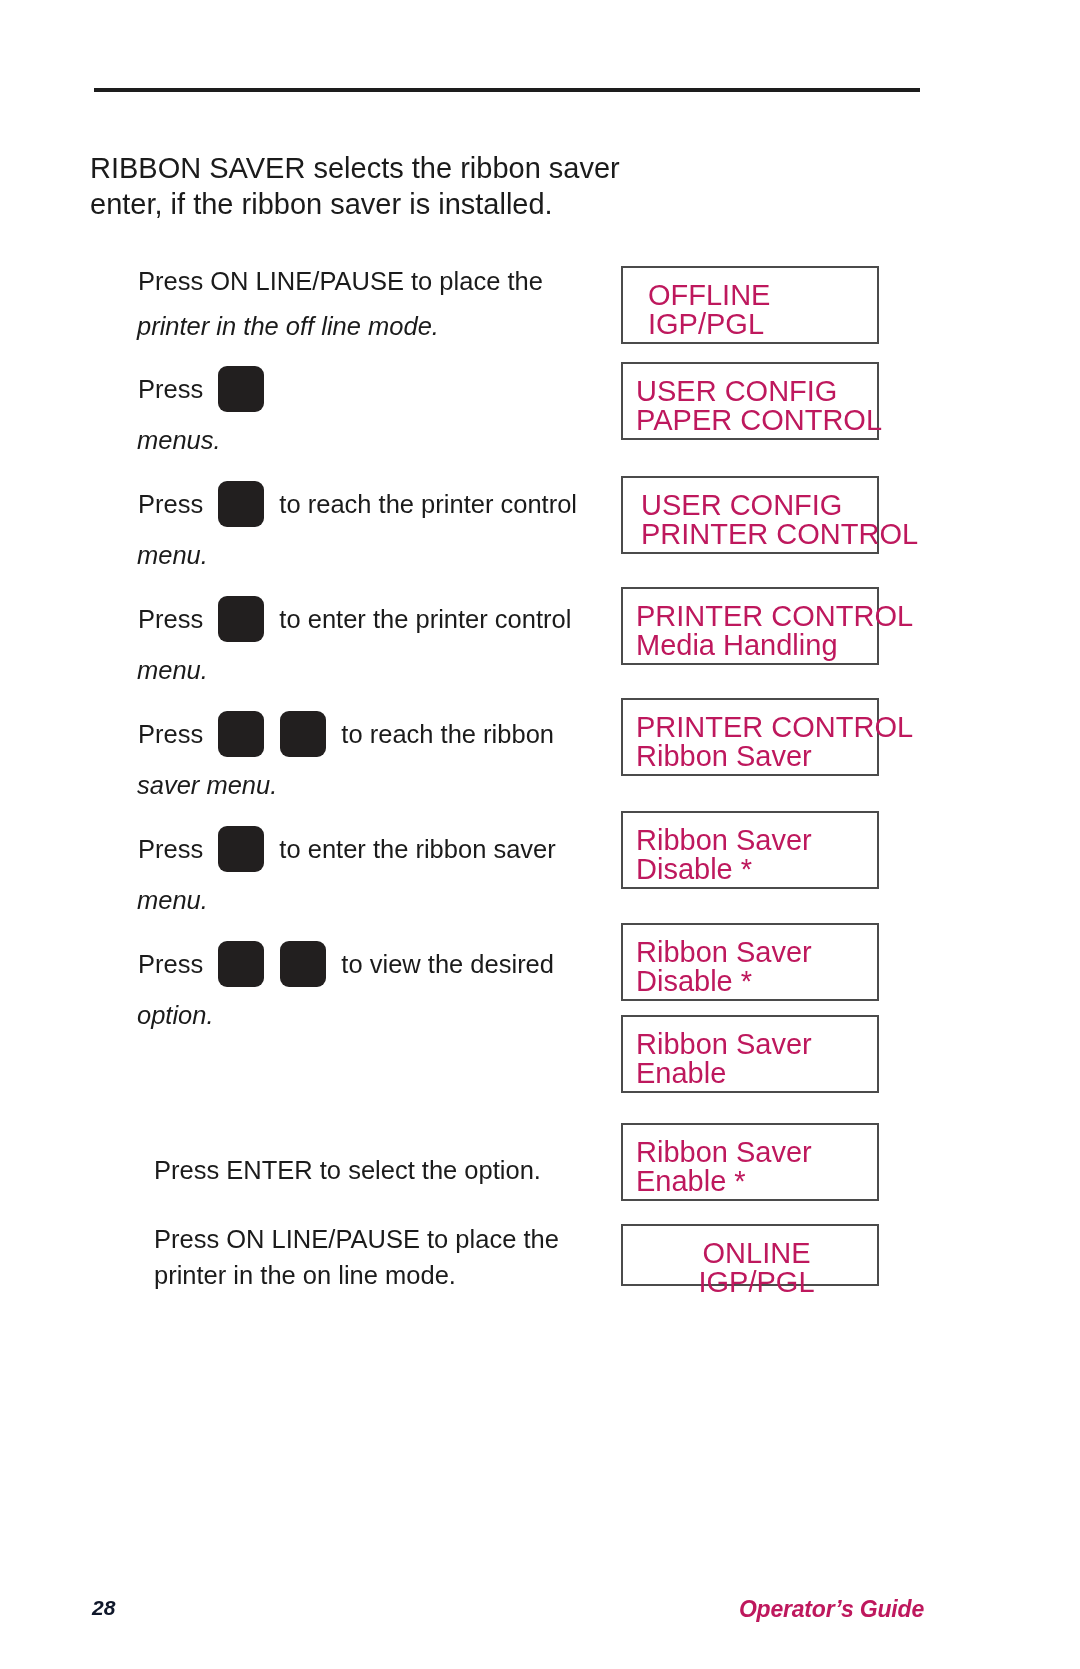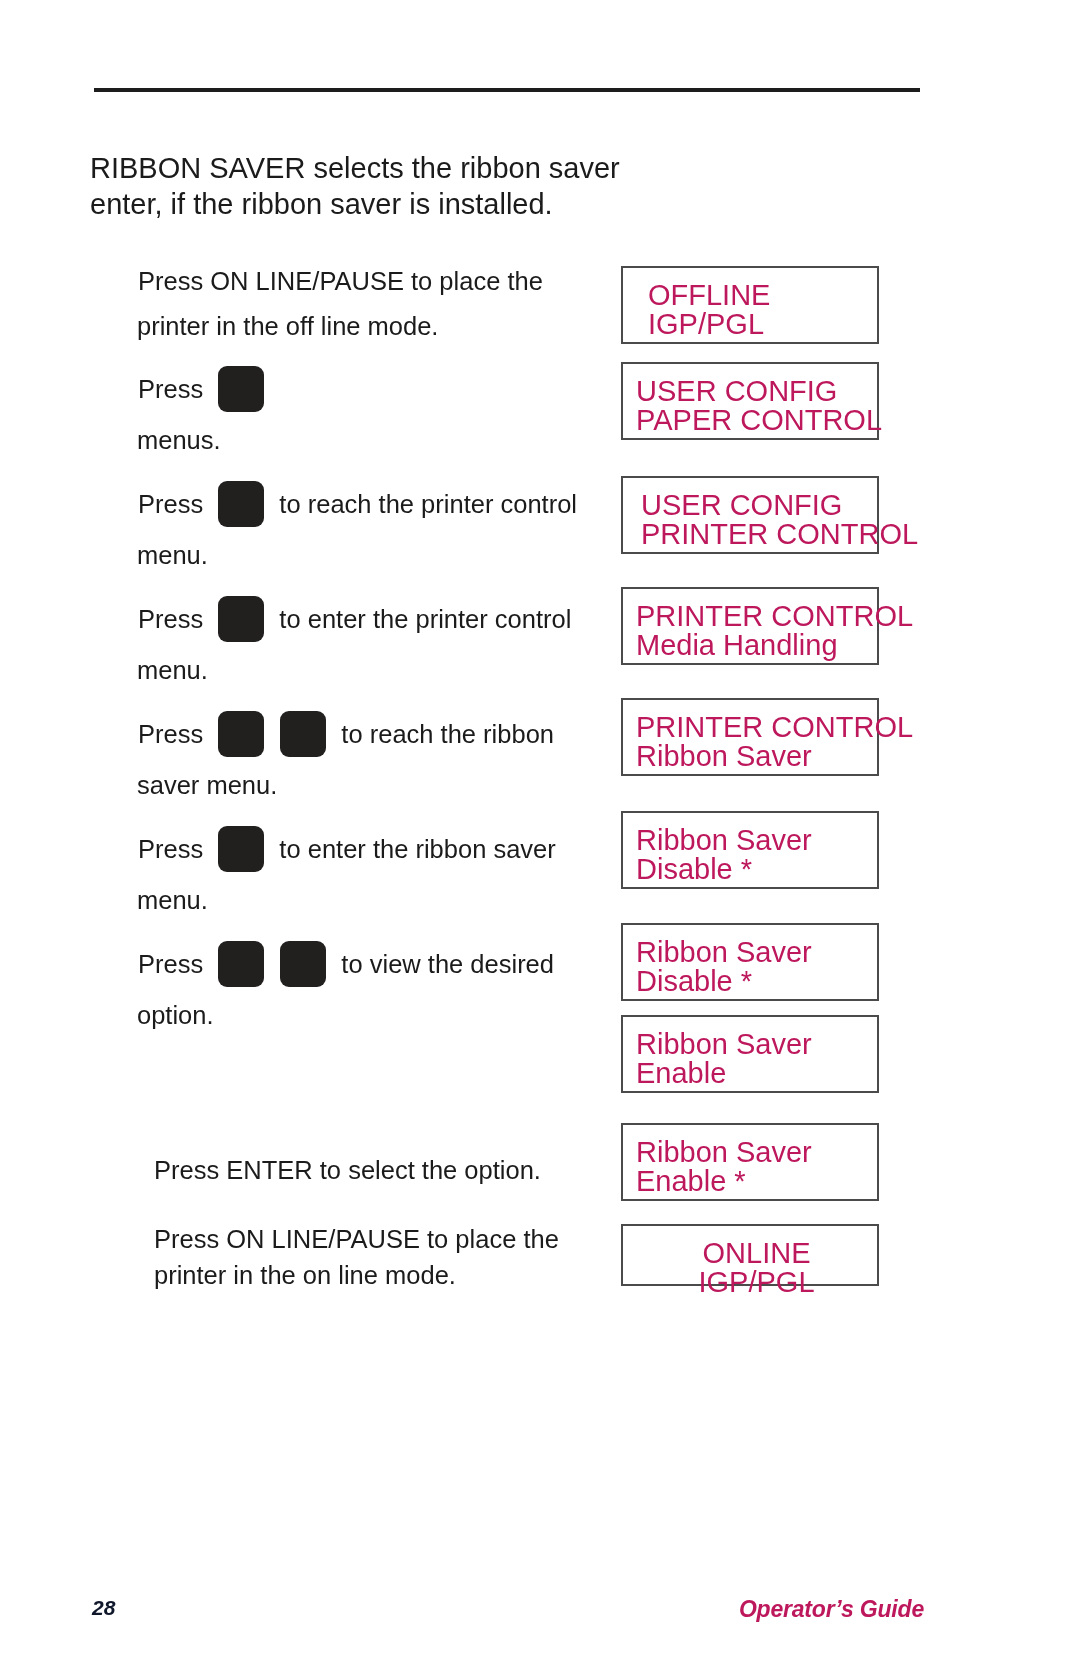--- a/index.html
+++ b/index.html
@@ -73,20 +73,21 @@
     display: flex;
     align-items: center;
     gap: 0px;
     white-space: pre;
   }
   .step .row2 {
     display: block;
     white-space: pre;
     margin-top: 11px;
     margin-left: -1px;
+    font-style: italic;
   }
   .step .txt { white-space: pre; }
 
   
   .keycap {
     display: inline-block;
     width: 46px;
     height: 46px;
     border-radius: 9px;
     background: #221f1f;

